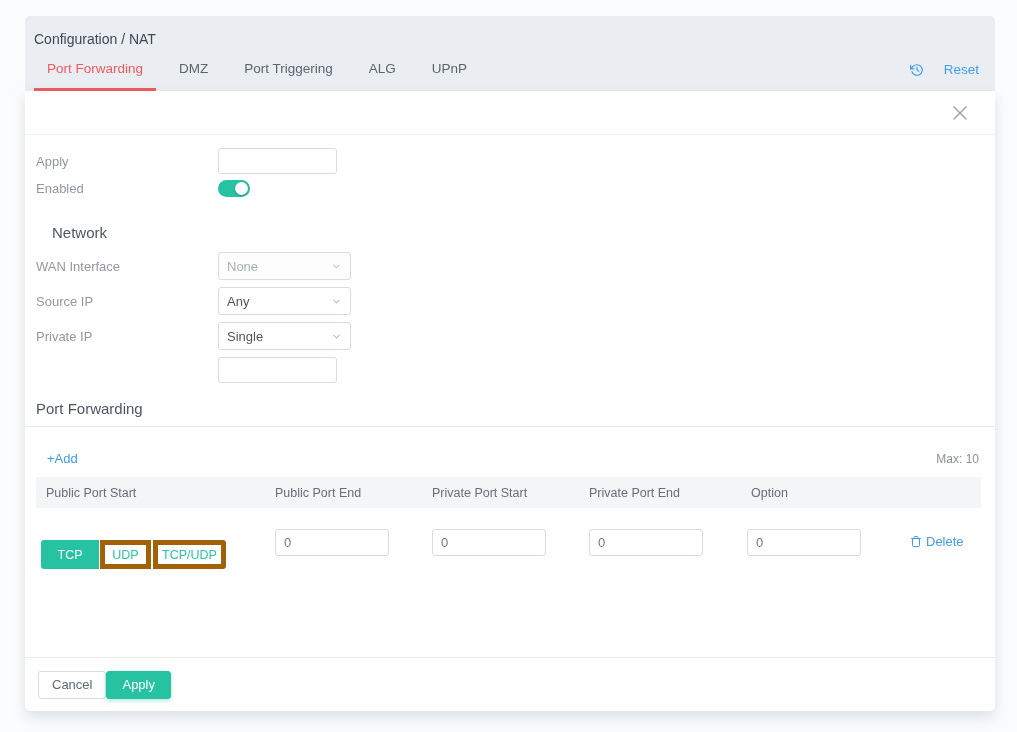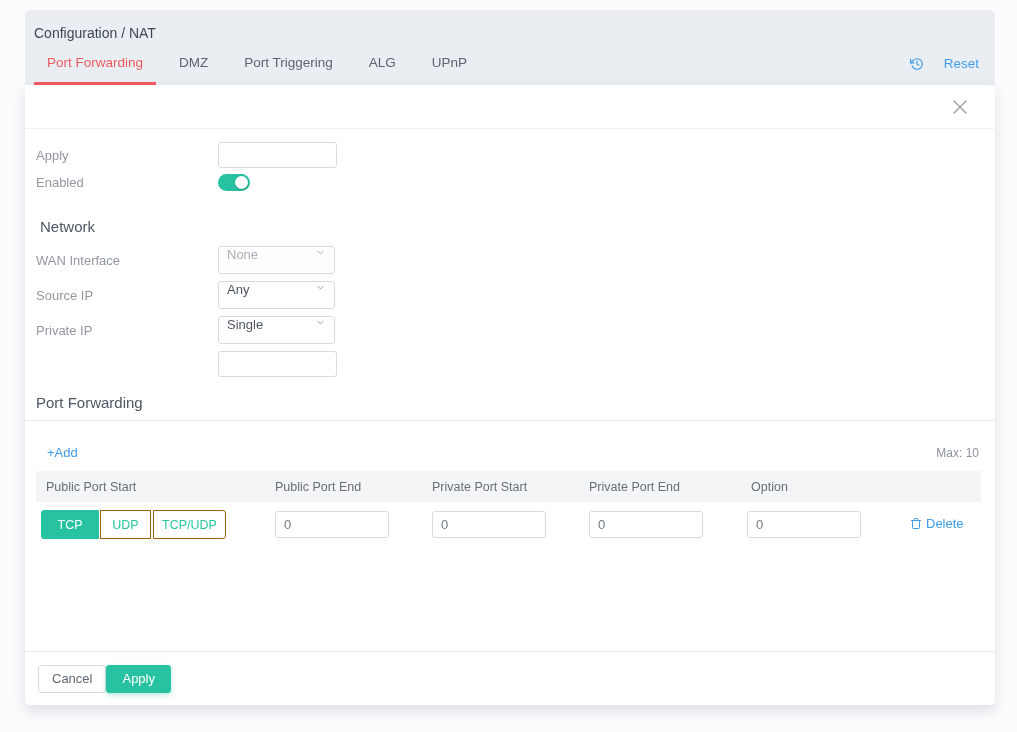--- a/index.html
+++ b/index.html
@@ -3,21 +3,21 @@
 <meta charset="utf-8">
 <style>
   * { box-sizing: border-box; margin: 0; padding: 0; }
   html,body { width: 1017px; height: 732px; }
   body {
     font-family: "Liberation Sans", "DejaVu Sans", sans-serif;
     background: #fbfcfd;
     color: #4d5660;
     overflow: hidden;
   }
-  .page { padding: 10px 22px 0 25px; }
+  .page { padding: 16px 22px 0 25px; }
 
   
   .card-head {
     background: #eaeef2;
     border-radius: 5px 5px 0 0;
     height: 75px;
     padding: 0 16px 0 9px;
   }
   .breadcrumb {
     padding-top: 15px;
@@ -113,32 +113,33 @@
     width: 13px; height: 13px;
     border-radius: 50%;
     background: #fff;
     box-shadow: 0 1px 2px rgba(0,0,0,.25);
   }
 
   .section-heading {
     font-size: 15px;
     font-weight: 400;
     color: #4c5662;
-    margin: 27px 0 11px 4px;
+    margin: 27px 0 11px 16px;
   }
   .section-heading.pf { margin: 17px 0 9px 0; }
 
   
   .select-row { margin-bottom: 7px; }
   .select {
-    width: 117px; height: 28px;
+    width: 133px; height: 28px;
     border: 1px solid #d8dce1;
     border-radius: 3px;
     background: #fff;
     display: flex;
+    align-items: center;
     justify-content: space-between;
     padding: 0 8px;
     font-size: 13px;
     color: #4d5660;
     cursor: pointer;
   }
   .select.disabled { color: #aab1b8; background: #fdfdfe; }
   .select .chev { line-height: 0; }
   .indent-field { margin-left: 182px; margin-top: 7px; }
 
@@ -169,27 +170,28 @@
     color: #666f79;
   }
   .thead .cell:first-child { padding-left: 10px; }
   .thead .cell:last-child { padding-left: 4px; }
   .trow { margin-top: 8px; }
   .trow .cell:first-child { padding-left: 5px; }
 
   .segmented { display: inline-flex; }
   .seg-btn {
     height: 29px;
-    border: 1px solid #a16207;
+    border: 5px solid #a16207;
     background: #fff;
     color: #2bc5a2;
     font-family: inherit;
     font-size: 12.5px;
     cursor: pointer;
     padding: 0 4px;
+    margin-top: 24px;
   }
   .seg-btn.first { width: 58px; border-radius: 3px 0 0 3px; }
   .seg-btn.mid   { width: 51px; margin-left: 1px; }
   .seg-btn.last  { width: 73px; margin-left: 2px; border-radius: 0 3px 3px 0; }
   .seg-btn.selected { background: #26c2a1; color: #fff; border-color: #26c2a1; }
 
   .port-input {
     width: 114px; height: 27px;
     border: 1px solid #d8dce1;
     border-radius: 3px;

